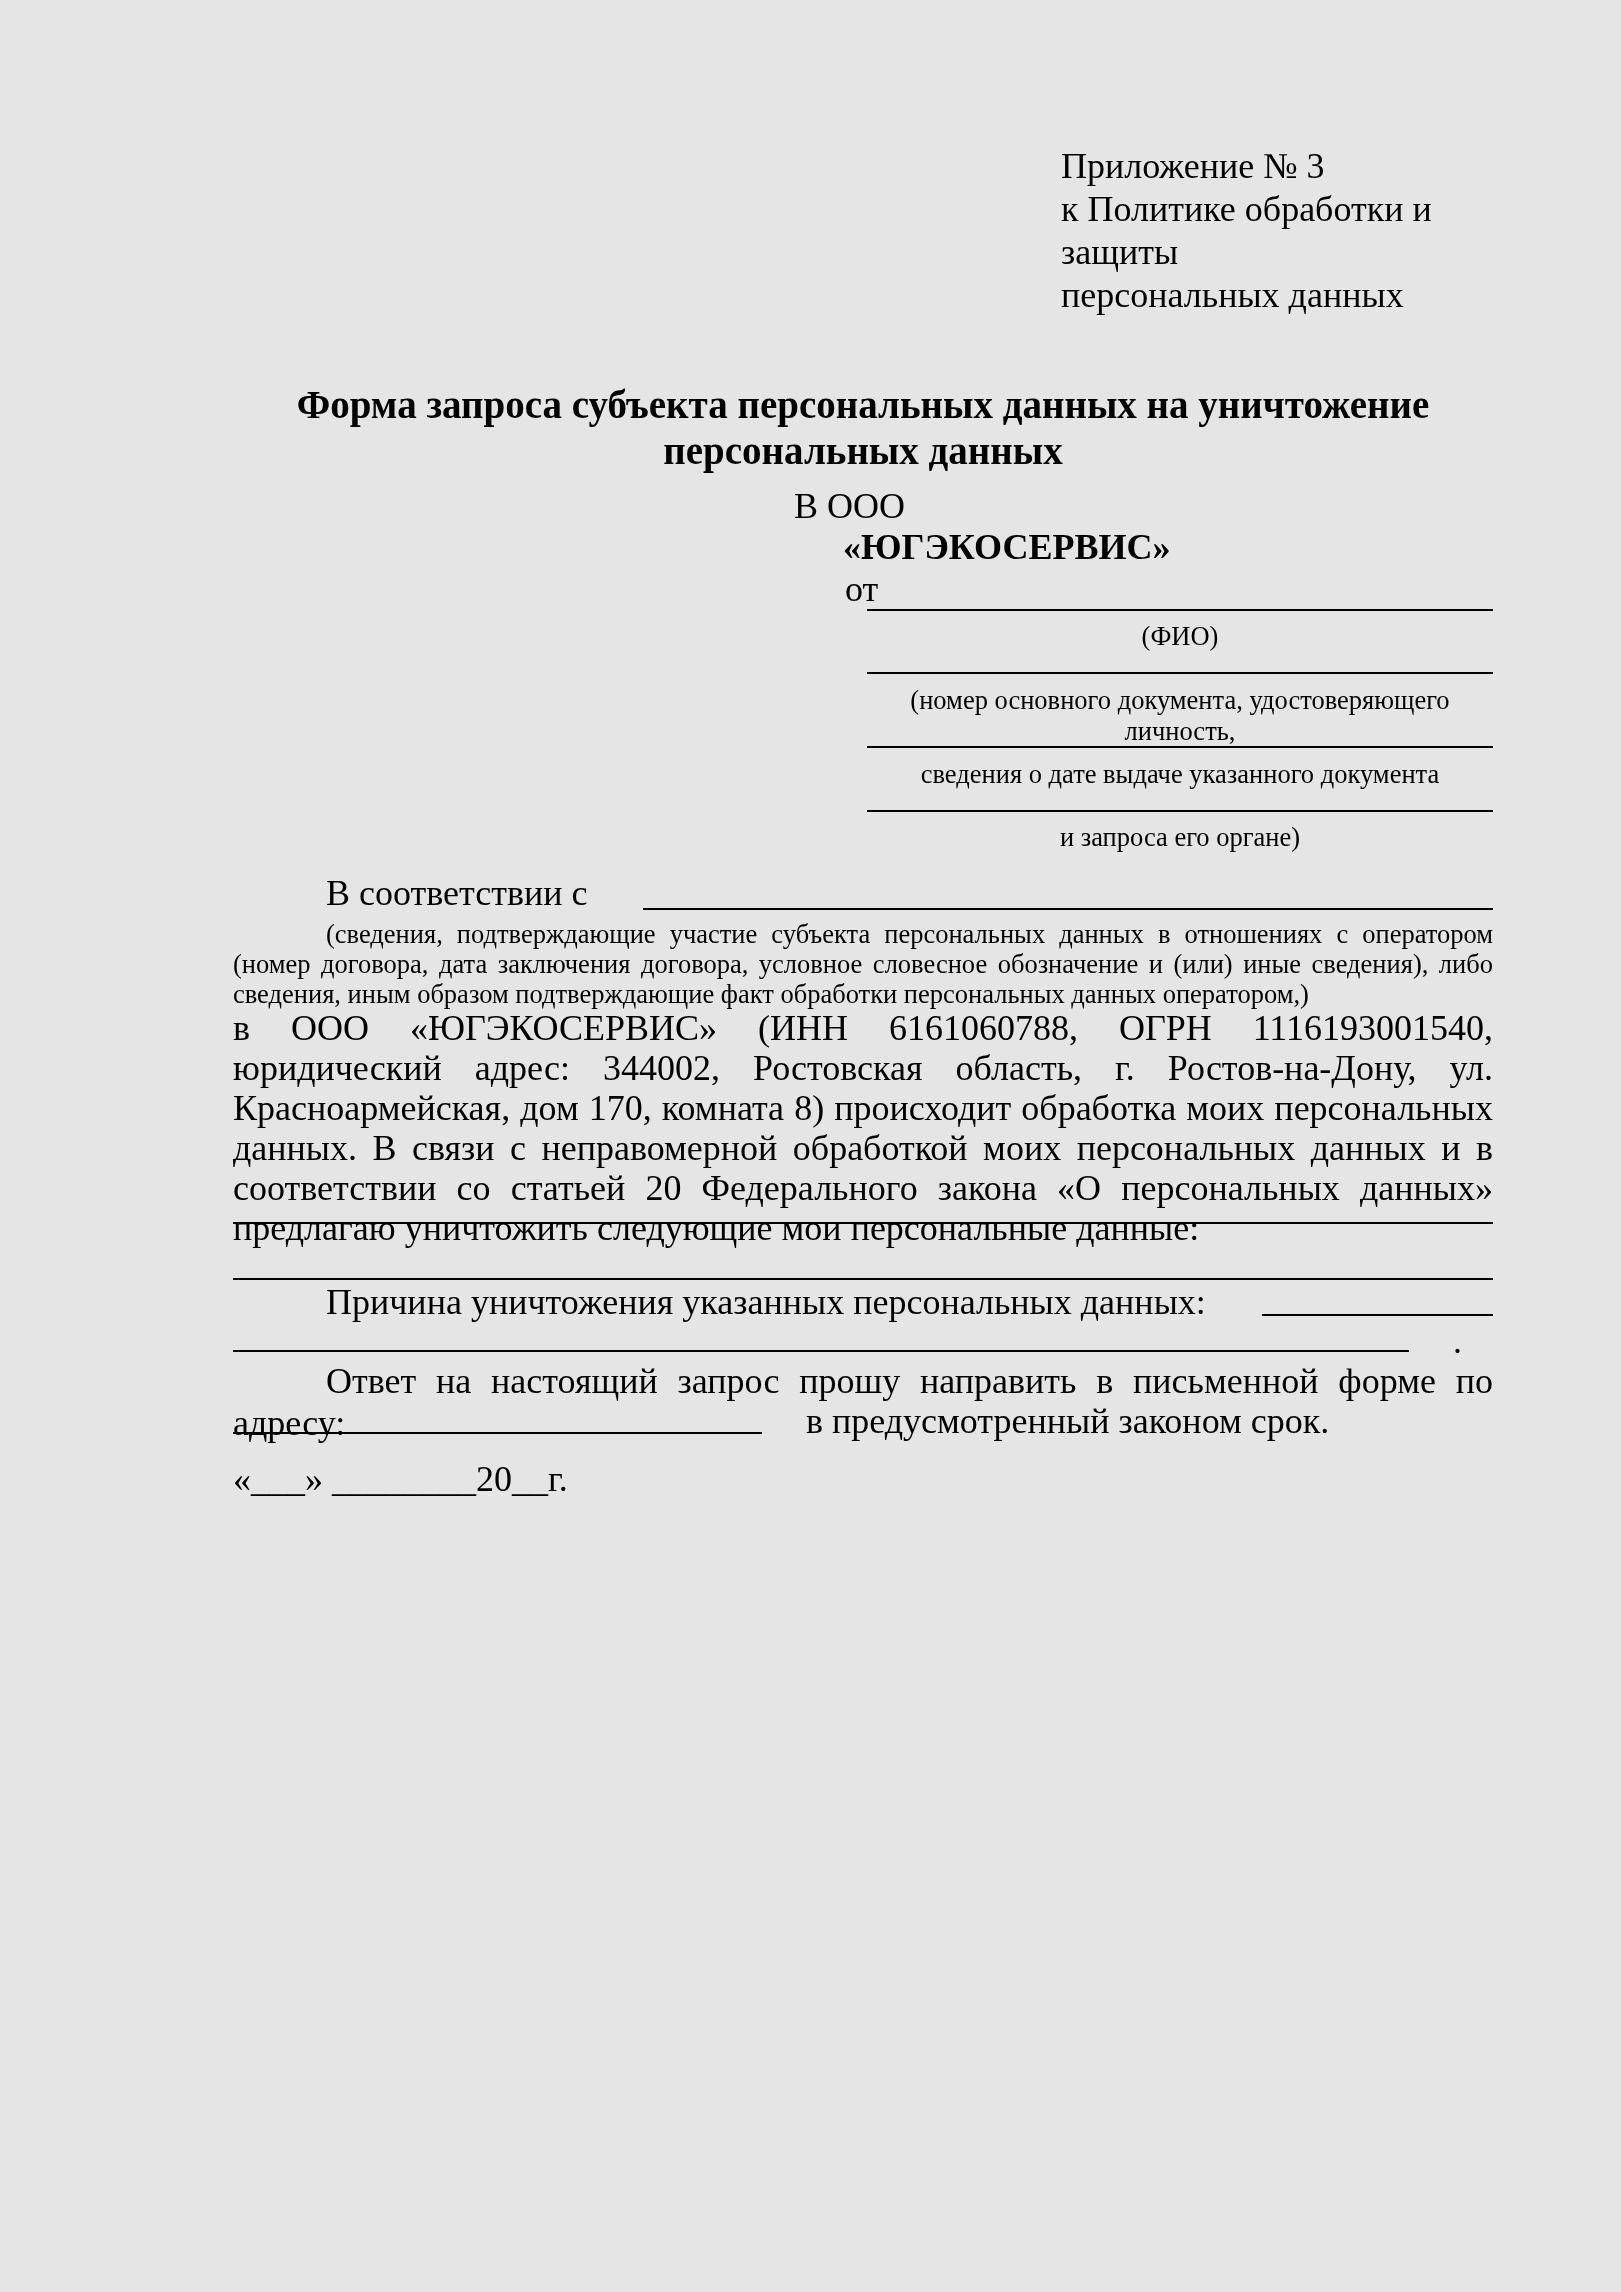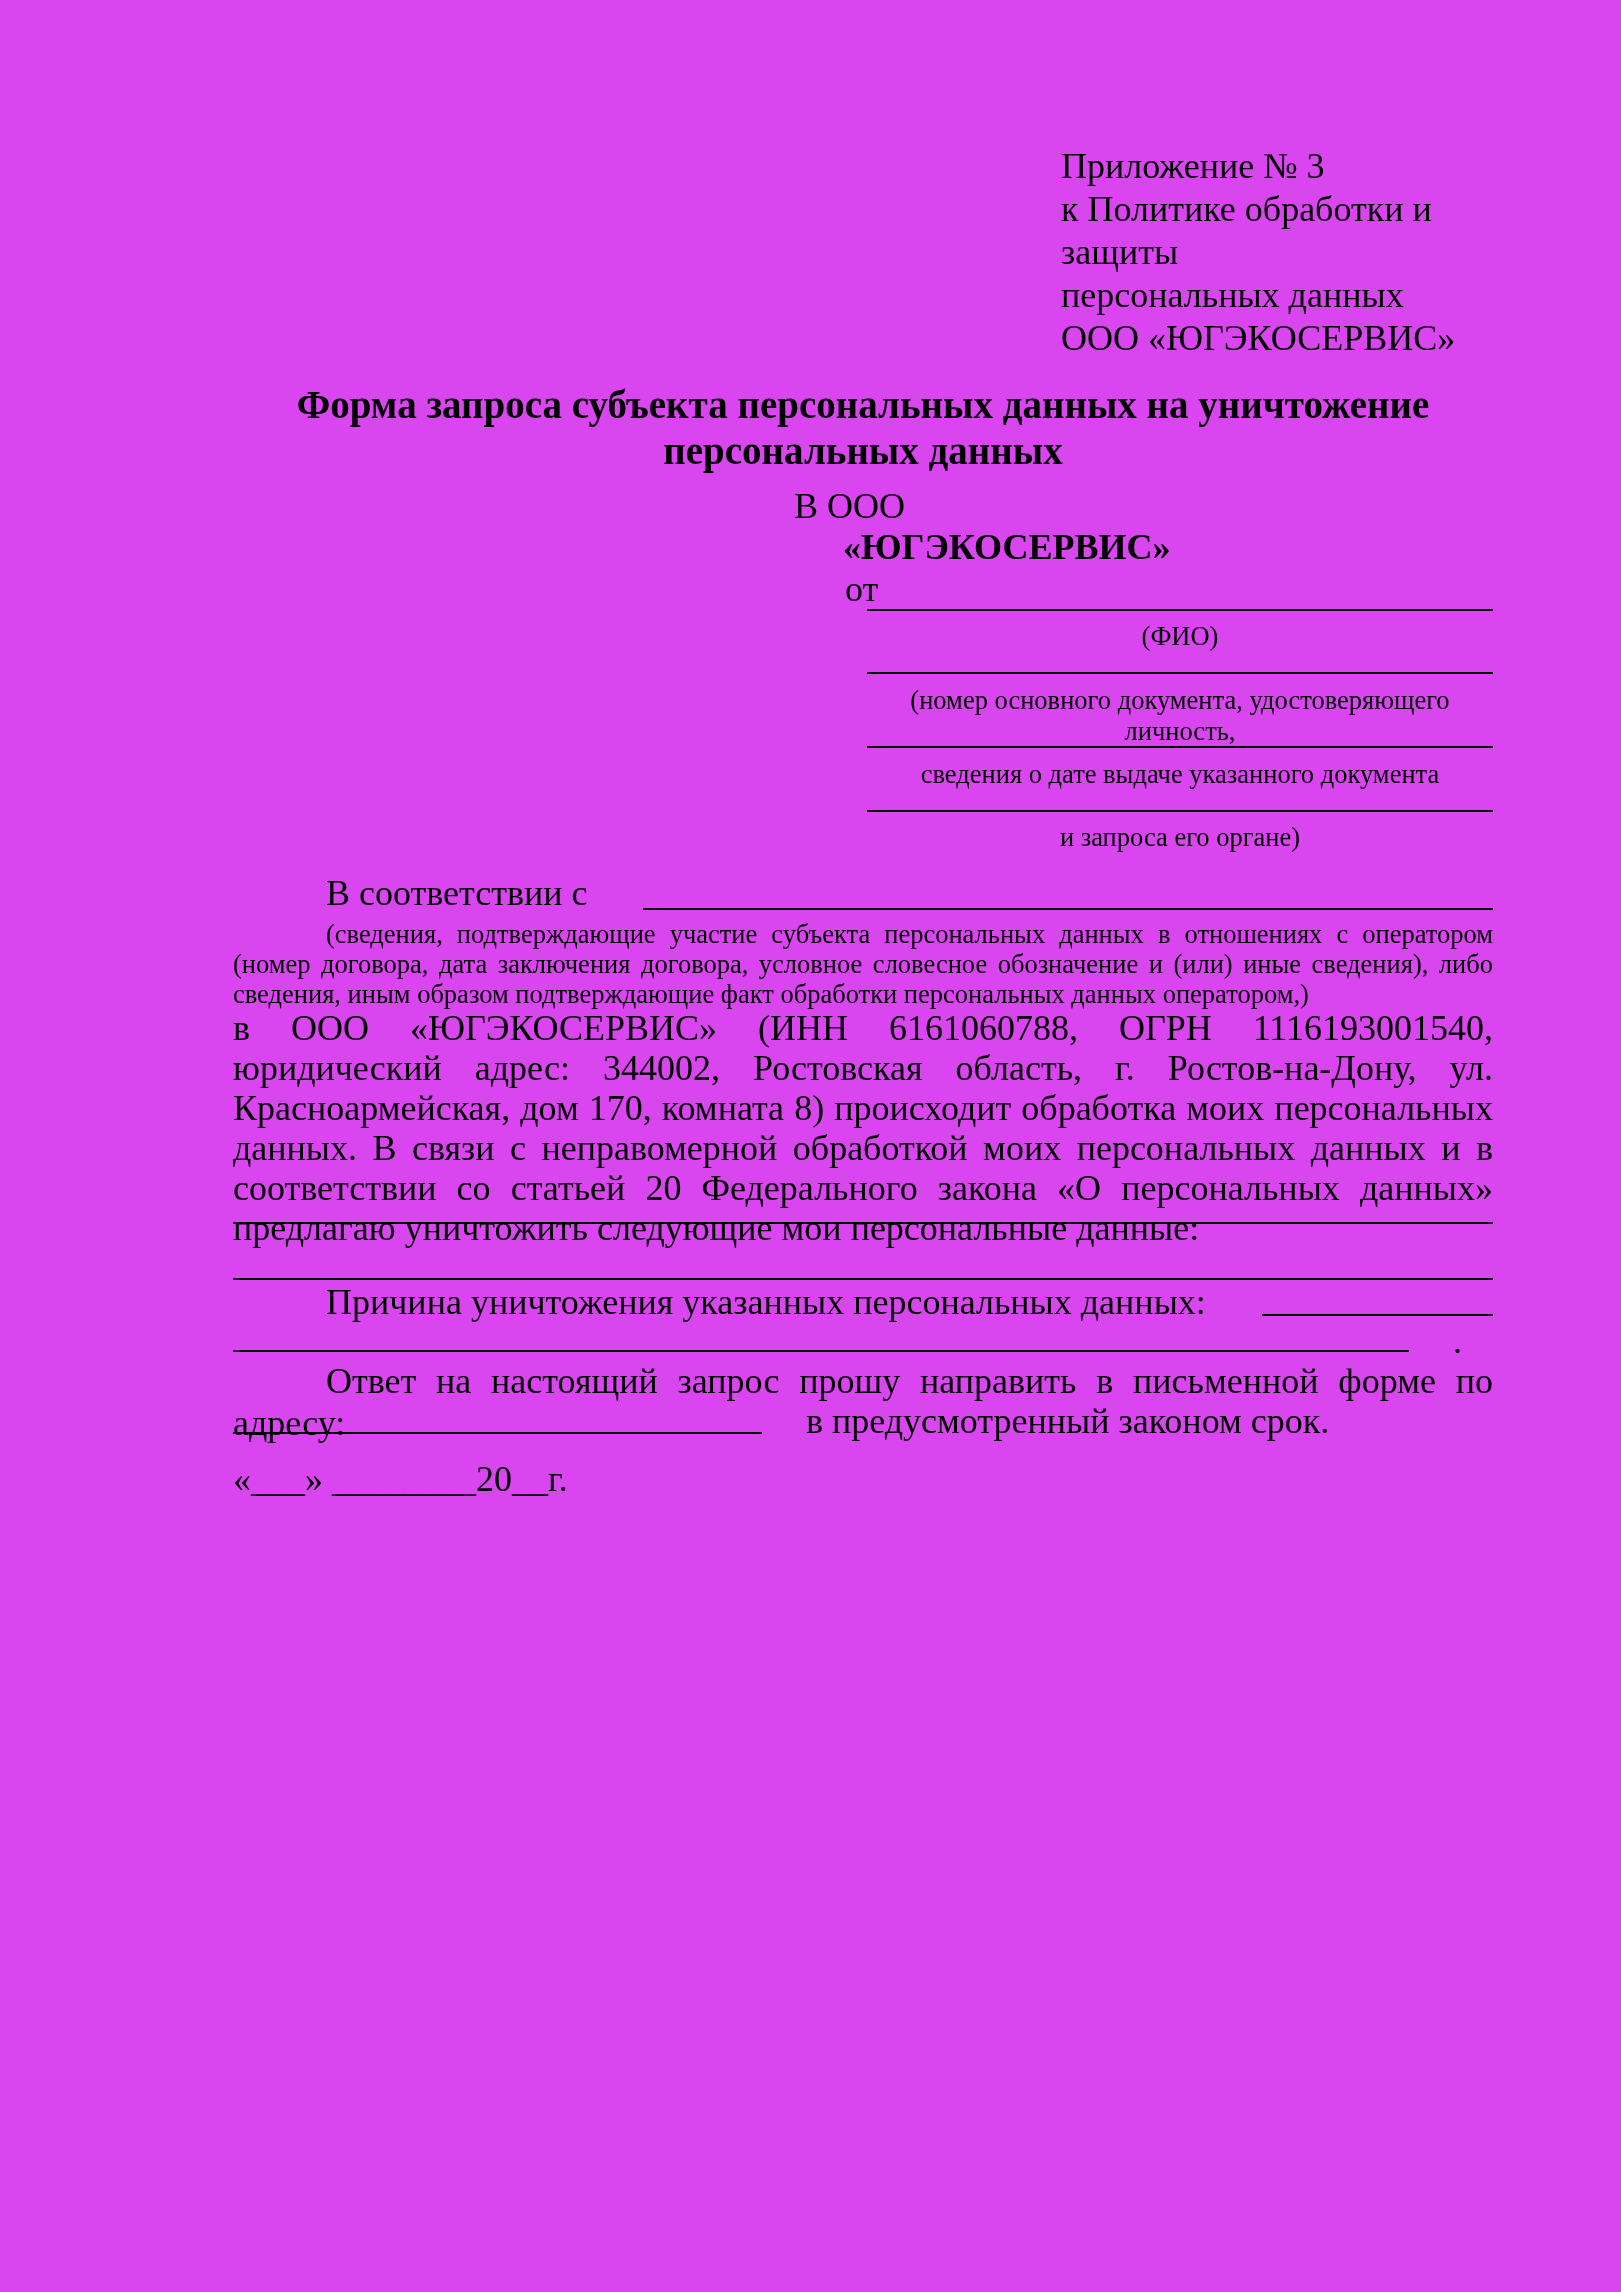--- a/index.html
+++ b/index.html
@@ -1,20 +1,20 @@
 <!DOCTYPE html>
 <html><head>
 <meta charset="utf-8">
 <style>
   html, body { margin: 0; padding: 0; background: #ffffff; }
   .page {
     position: relative;
     width: 1621px;
     height: 2293px;
-    background: #d946ef;
+    background: #e5e5e5;
     color: #000000;
     font-family: "Liberation Serif", "DejaVu Serif", serif;
     font-size: 36px;
     overflow: hidden;
   }
   .abs { position: absolute; }
   .content-w { width: 1260px; gap: 44px; }
   
   .hrule { position: absolute; border-bottom: 2.9px solid #000; height: 0; }
   .fill { flex: 1 1 auto; border-bottom: 2.9px solid #000; margin-bottom: 4.9px; }
@@ -36,21 +36,20 @@
 </style>
 </head>
 <body>
 
 <div class="page">
 
   <div class="abs appendix">
     <div>Приложение № 3</div>
     <div>к Политике обработки и защиты</div>
     <div>персональных данных</div>
-    <div>ООО «ЮГЭКОСЕРВИС»</div>
   </div>
 
   <div class="abs title">Форма запроса субъекта персональных данных на уничтожение персональных данных</div>
 
   <div class="abs" style="left:794px; top:485px;">В ООО</div>
   <div class="abs" style="left:843px; top:526px;font-weight:bold;">«ЮГЭКОСЕРВИС»</div>
   <div class="abs" style="left:845px; top:568px;">от</div>
 
   <div class="hrule" style="left:867px; top:609px; width:626px;"></div>
   <div class="caption" style="top:621px;">(ФИО)</div>

